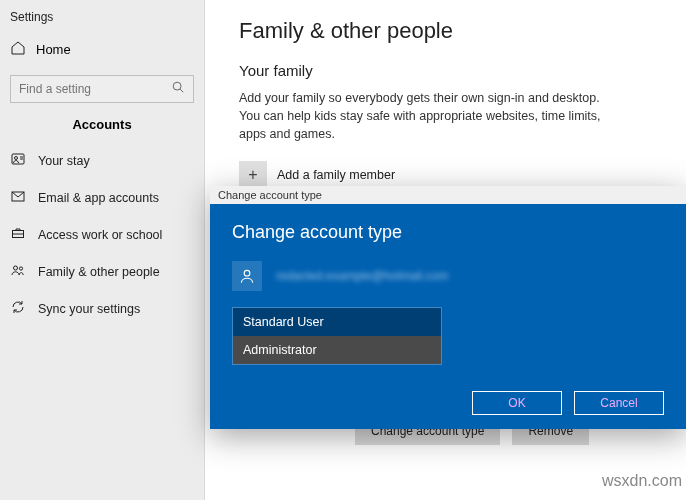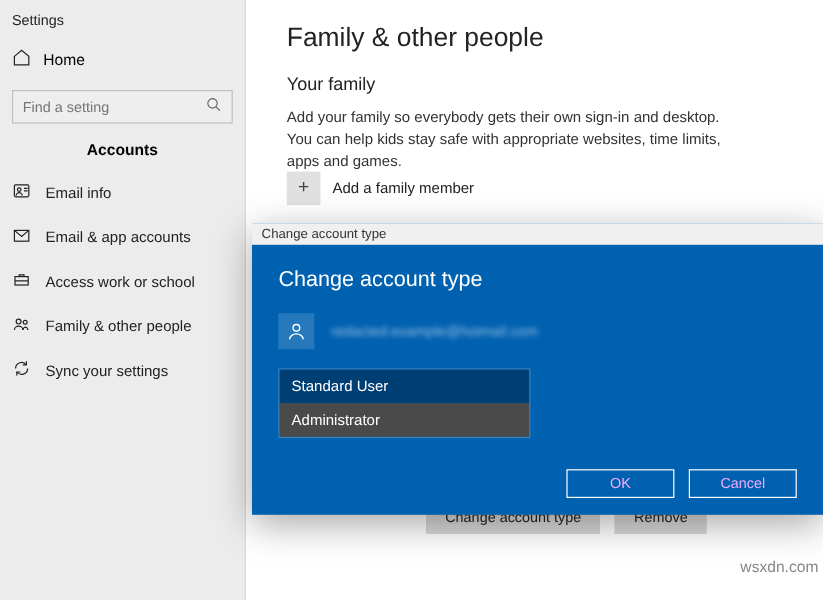--- a/index.html
+++ b/index.html
@@ -10,21 +10,21 @@
   .home-row { display: flex; align-items: center; gap: 10px; padding: 8px 10px; font-size: 13px; cursor: pointer; }
   .search-box { margin: 8px 10px 12px 10px; border: 1px solid #bfbfbf; background: #eeeeee; height: 28px; display: flex; align-items: center; padding: 13px 8px; justify-content: space-between; }
   .search-box input { border: none; background: transparent; outline: none; font-size: 12px; color: #666; width: 140px; }
   .section-label { font-size: 13px; font-weight: 600; padding: 2px 10px 10px 10px; text-align: center; }
   .nav-item { display: flex; align-items: center; gap: 12px; padding: 9px 10px; font-size: 12.5px; color: #222; cursor: pointer; }
   .nav-item svg, .home-row svg { flex: 0 0 16px; }
 
   .main { flex: 1; background: #fff; padding: 18px 34px; position: relative; }
   .page-title { font-size: 22px; font-weight: 400; color: #222; margin-bottom: 18px; }
   .sub-title { font-size: 15px; font-weight: 400; color: #222; margin-bottom: 10px; }
-  .body-text { font-size: 12.5px; color: #333; line-height: 1.45; max-width: 380px; }
+  .body-text { font-size: 12.5px; color: #333; line-height: 1.45; max-width: 380px; margin-bottom: 18px; }
   .add-family { display: flex; align-items: center; gap: 10px; font-size: 12.5px; color: #222; cursor: pointer; }
   .plus-tile { width: 28px; height: 28px; background: #e0e0e0; display: flex; align-items: center; justify-content: center; color: #444; font-size: 16px; }
 
   .bottom-row { position: absolute; left: 355px; bottom: 55px; display: flex; gap: 12px; }
   .grey-btn { background: #d9d9d9; border: none; padding: 7px 16px; font-size: 12px; color: #222; cursor: pointer; }
 
   
   .dialog { position: absolute; left: 210px; top: 186px; width: 476px; background: #0061b1; color: #fff; box-shadow: 0 8px 30px rgba(0,0,0,0.35); }
   .dialog-titlebar { background: #f0f0f0; color: #333; font-size: 11px; padding: 3px 8px; }
   .dialog-inner { padding: 18px 22px 14px 22px; }
@@ -32,21 +32,21 @@
   .account-row { display: flex; align-items: center; gap: 14px; margin-bottom: 16px; }
   .avatar-tile { width: 30px; height: 30px; background: rgba(255,255,255,0.15); display: flex; align-items: center; justify-content: center; }
   .account-email { font-size: 12px; color: rgba(255,255,255,0.55); filter: blur(2.4px); }
   .acct-list { border: 1px solid rgba(255,255,255,0.25); width: 210px; }
   .acct-opt { padding: 7px 10px; font-size: 12.5px; cursor: pointer; }
   .acct-opt.selected { background: #4a4a4a; }
   .acct-opt.alt { background: #003f74; }
   .dialog-buttons { display: flex; justify-content: flex-end; gap: 12px; margin-top: 26px; }
   .dlg-btn { border: 1px solid #fff; background: #0061b1; color: #f0abfc; padding: 4px 0; width: 90px; font-size: 12px; cursor: pointer; text-align: center; }
 
-  .watermark { position: absolute; right: 4px; bottom: 20px; font-size: 13px; color: #888; }
+  .watermark { position: absolute; right: 4px; bottom: 10px; font-size: 16px; color: #888; }
 </style>
 </head>
 <body>
 
 <div class="root">
 
   <aside class="sidebar">
     <div class="app-title">Settings</div>
 
     <div class="home-row">
@@ -73,21 +73,21 @@
     <div class="nav-item">
       <span>
         <svg width="16" height="16" viewBox="0 0 16 16" fill="none" stroke="#222" stroke-width="1">
             <rect x="2" y="3" width="12" height="10" rx="1"></rect>
             <circle cx="6" cy="7" r="1.5"></circle>
             <path d="M3.5 12c0-1.5 1.5-2.5 2.5-2.5s2.5 1 2.5 2.5"></path>
             <line x1="10" y1="6" x2="13" y2="6"></line>
             <line x1="10" y1="8" x2="13" y2="8"></line>
           </svg>
       </span>
-      <span>Email info</span>
+      <span>Your stay</span>
     </div>
 
     <div class="nav-item">
       <span>
         <svg width="16" height="16" viewBox="0 0 16 16" fill="none" stroke="#222" stroke-width="1">
             <rect x="2" y="4" width="12" height="9"></rect>
             <path d="M2 4 L8 9 L14 4"></path>
           </svg>
       </span>
       <span>Email &amp; app accounts</span>

